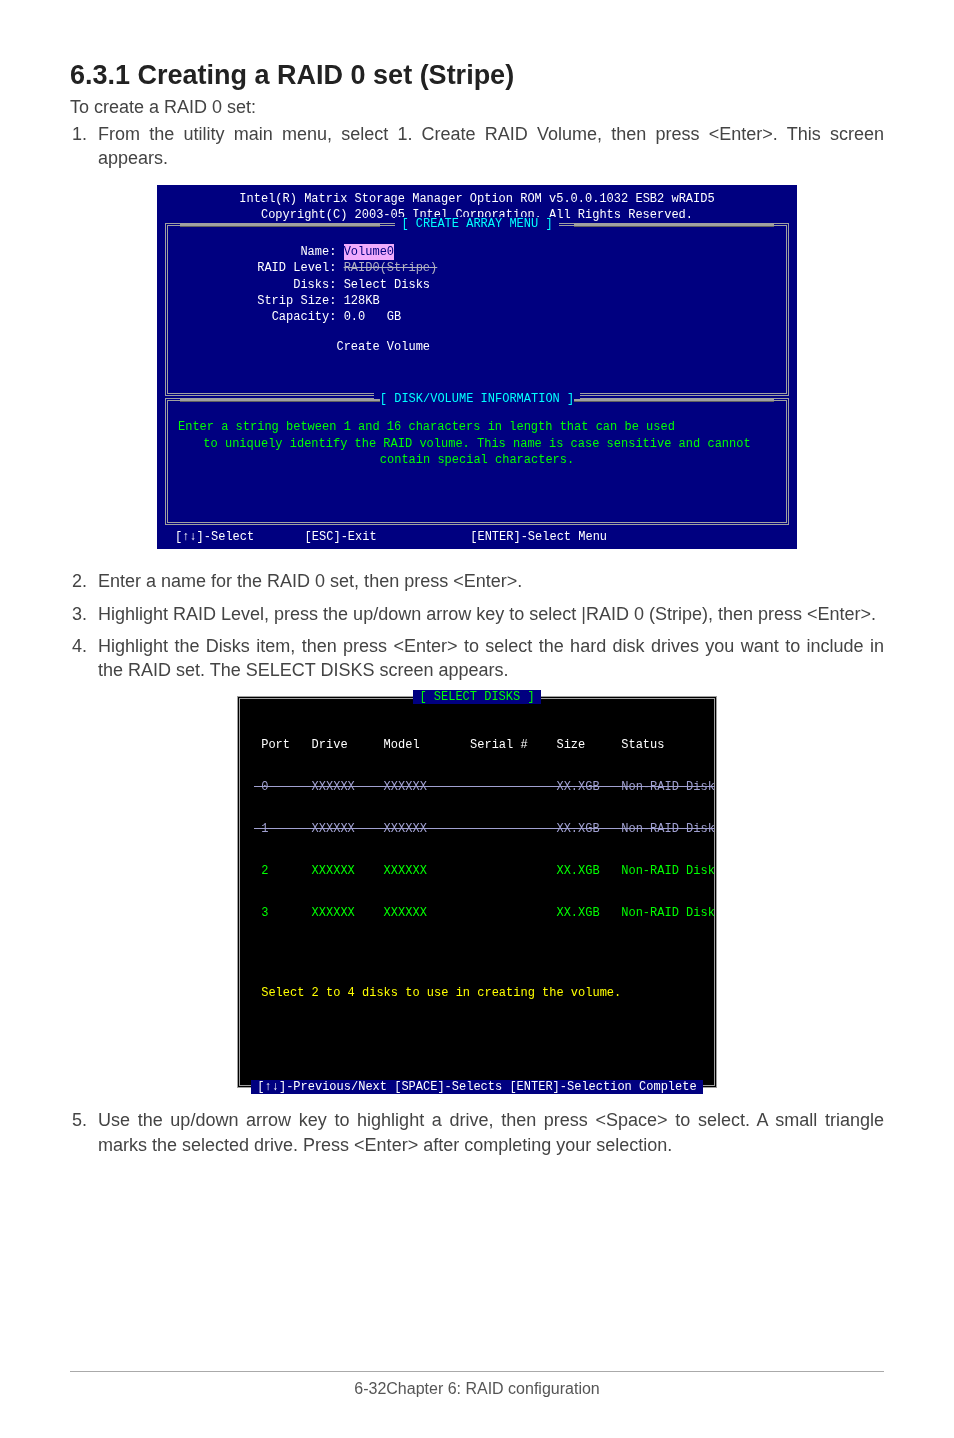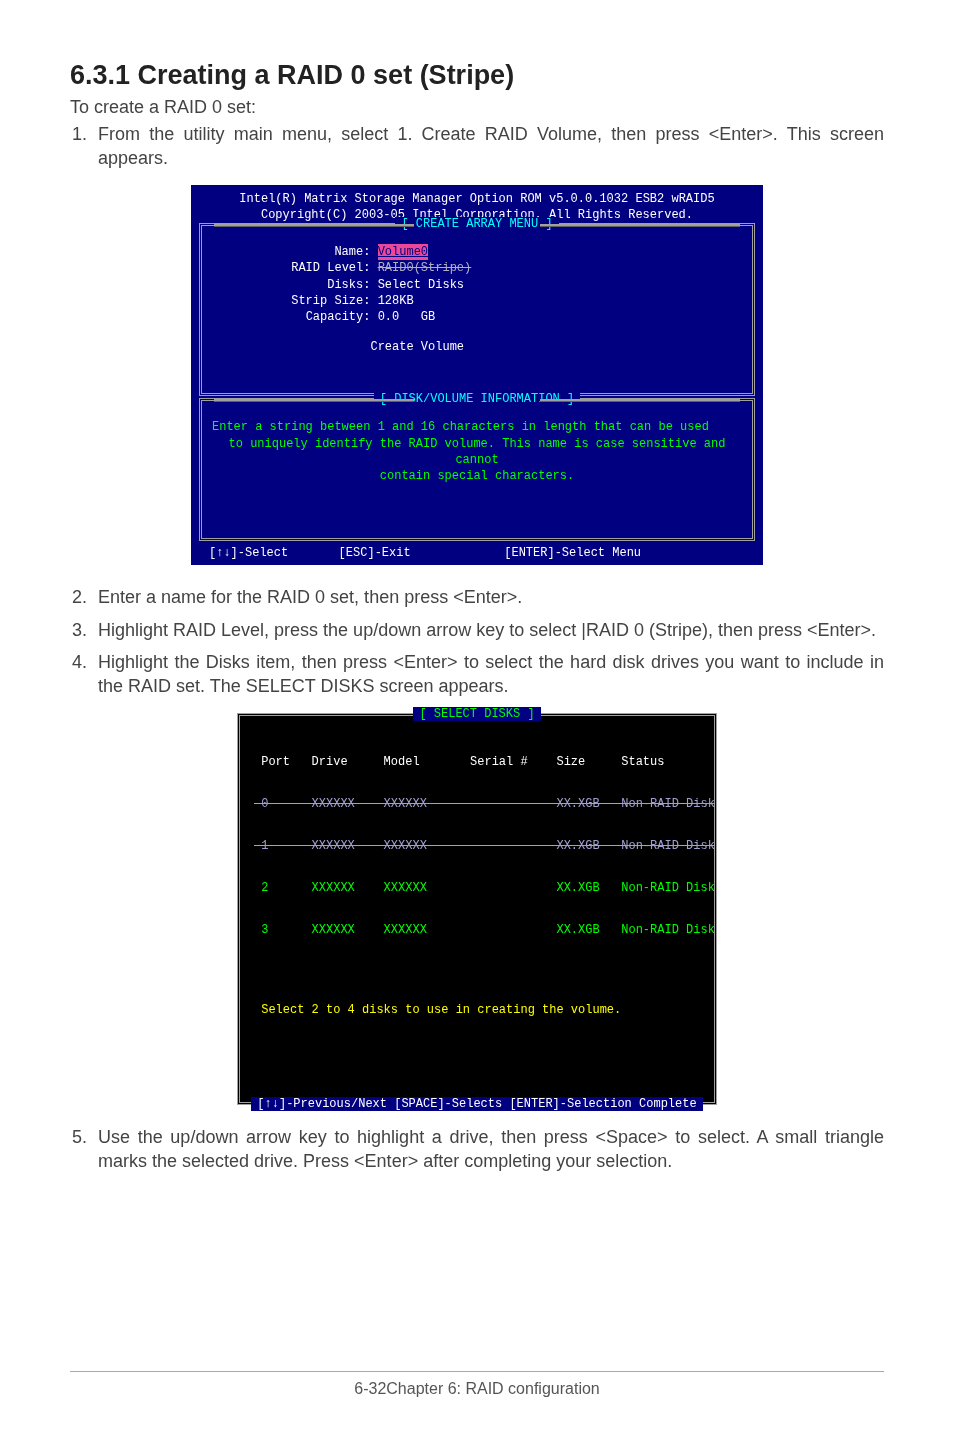--- a/index.html
+++ b/index.html
@@ -29,21 +29,21 @@
     padding-left: 22px;
     margin-top: 2px;
   }
   ol.steps > li {
     margin-bottom: 8px;
     text-align: justify;
     line-height: 1.35;
     padding-left: 6px;
   }
   .bios-box {
-    width: 572px;
+    width: 640px;
     margin: 14px auto 20px auto;
     background: #000080;
     color: #ffffff;
     font-family: "Courier New", monospace;
     font-size: 12px;
     padding: 6px 8px 2px 8px;
     line-height: 1.35;
   }
   .bios-header { text-align: center; white-space: pre; }
   .section-title {
@@ -62,24 +62,23 @@
   }
   .section-title::before { left: 2px; }
   .section-title::after { right: 2px; }
   .dbl-frame {
     border: 3px double #a0a0a0;
     padding: 8px 10px;
     margin-bottom: 2px;
   }
   .form-row { white-space: pre; }
   .highlight-val {
-    background: #ec4899;
+    background: #f0abfc;
     color: #000080;
     display: inline-block;
-    text-decoration: underline;
   }
   .green-text { color: #00ff00; }
   .yellow-text { color: #ffff00; }
   .sel-text { color: #b0b0c0; text-decoration: line-through; }
   .footer-bar {
     color: #ffffff;
     white-space: pre;
     padding: 2px 10px;
   }
   .select-disks-box {

